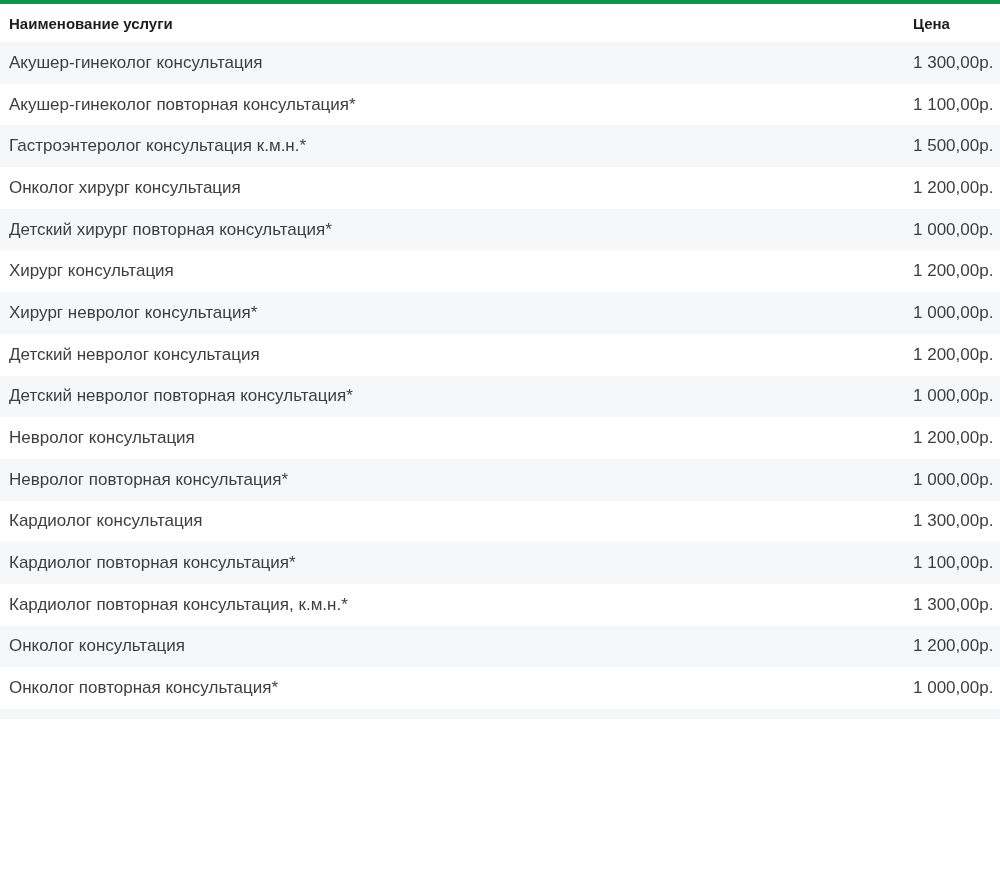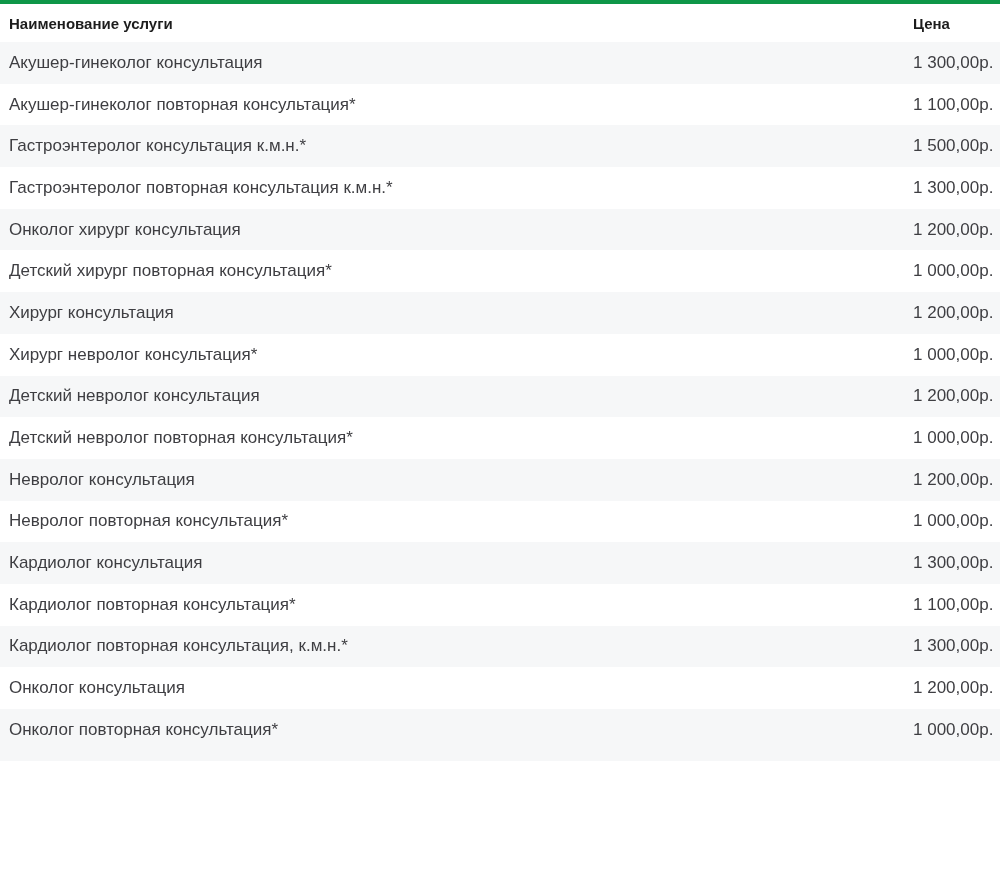--- a/index.html
+++ b/index.html
@@ -78,24 +78,20 @@
         </tr>
         <tr>
           <td class="name">Акушер-гинеколог повторная консультация*</td>
           <td class="price">1 100,00р.</td>
         </tr>
         <tr>
           <td class="name">Гастроэнтеролог консультация к.м.н.*</td>
           <td class="price">1 500,00р.</td>
         </tr>
         <tr>
-          <td class="name">Гастроэнтеролог повторная консультация к.м.н.*</td>
-          <td class="price">1 300,00р.</td>
-        </tr>
-        <tr>
           <td class="name">Онколог хирург консультация</td>
           <td class="price">1 200,00р.</td>
         </tr>
         <tr>
           <td class="name">Детский хирург повторная консультация*</td>
           <td class="price">1 000,00р.</td>
         </tr>
         <tr>
           <td class="name">Хирург консультация</td>
           <td class="price">1 200,00р.</td>

